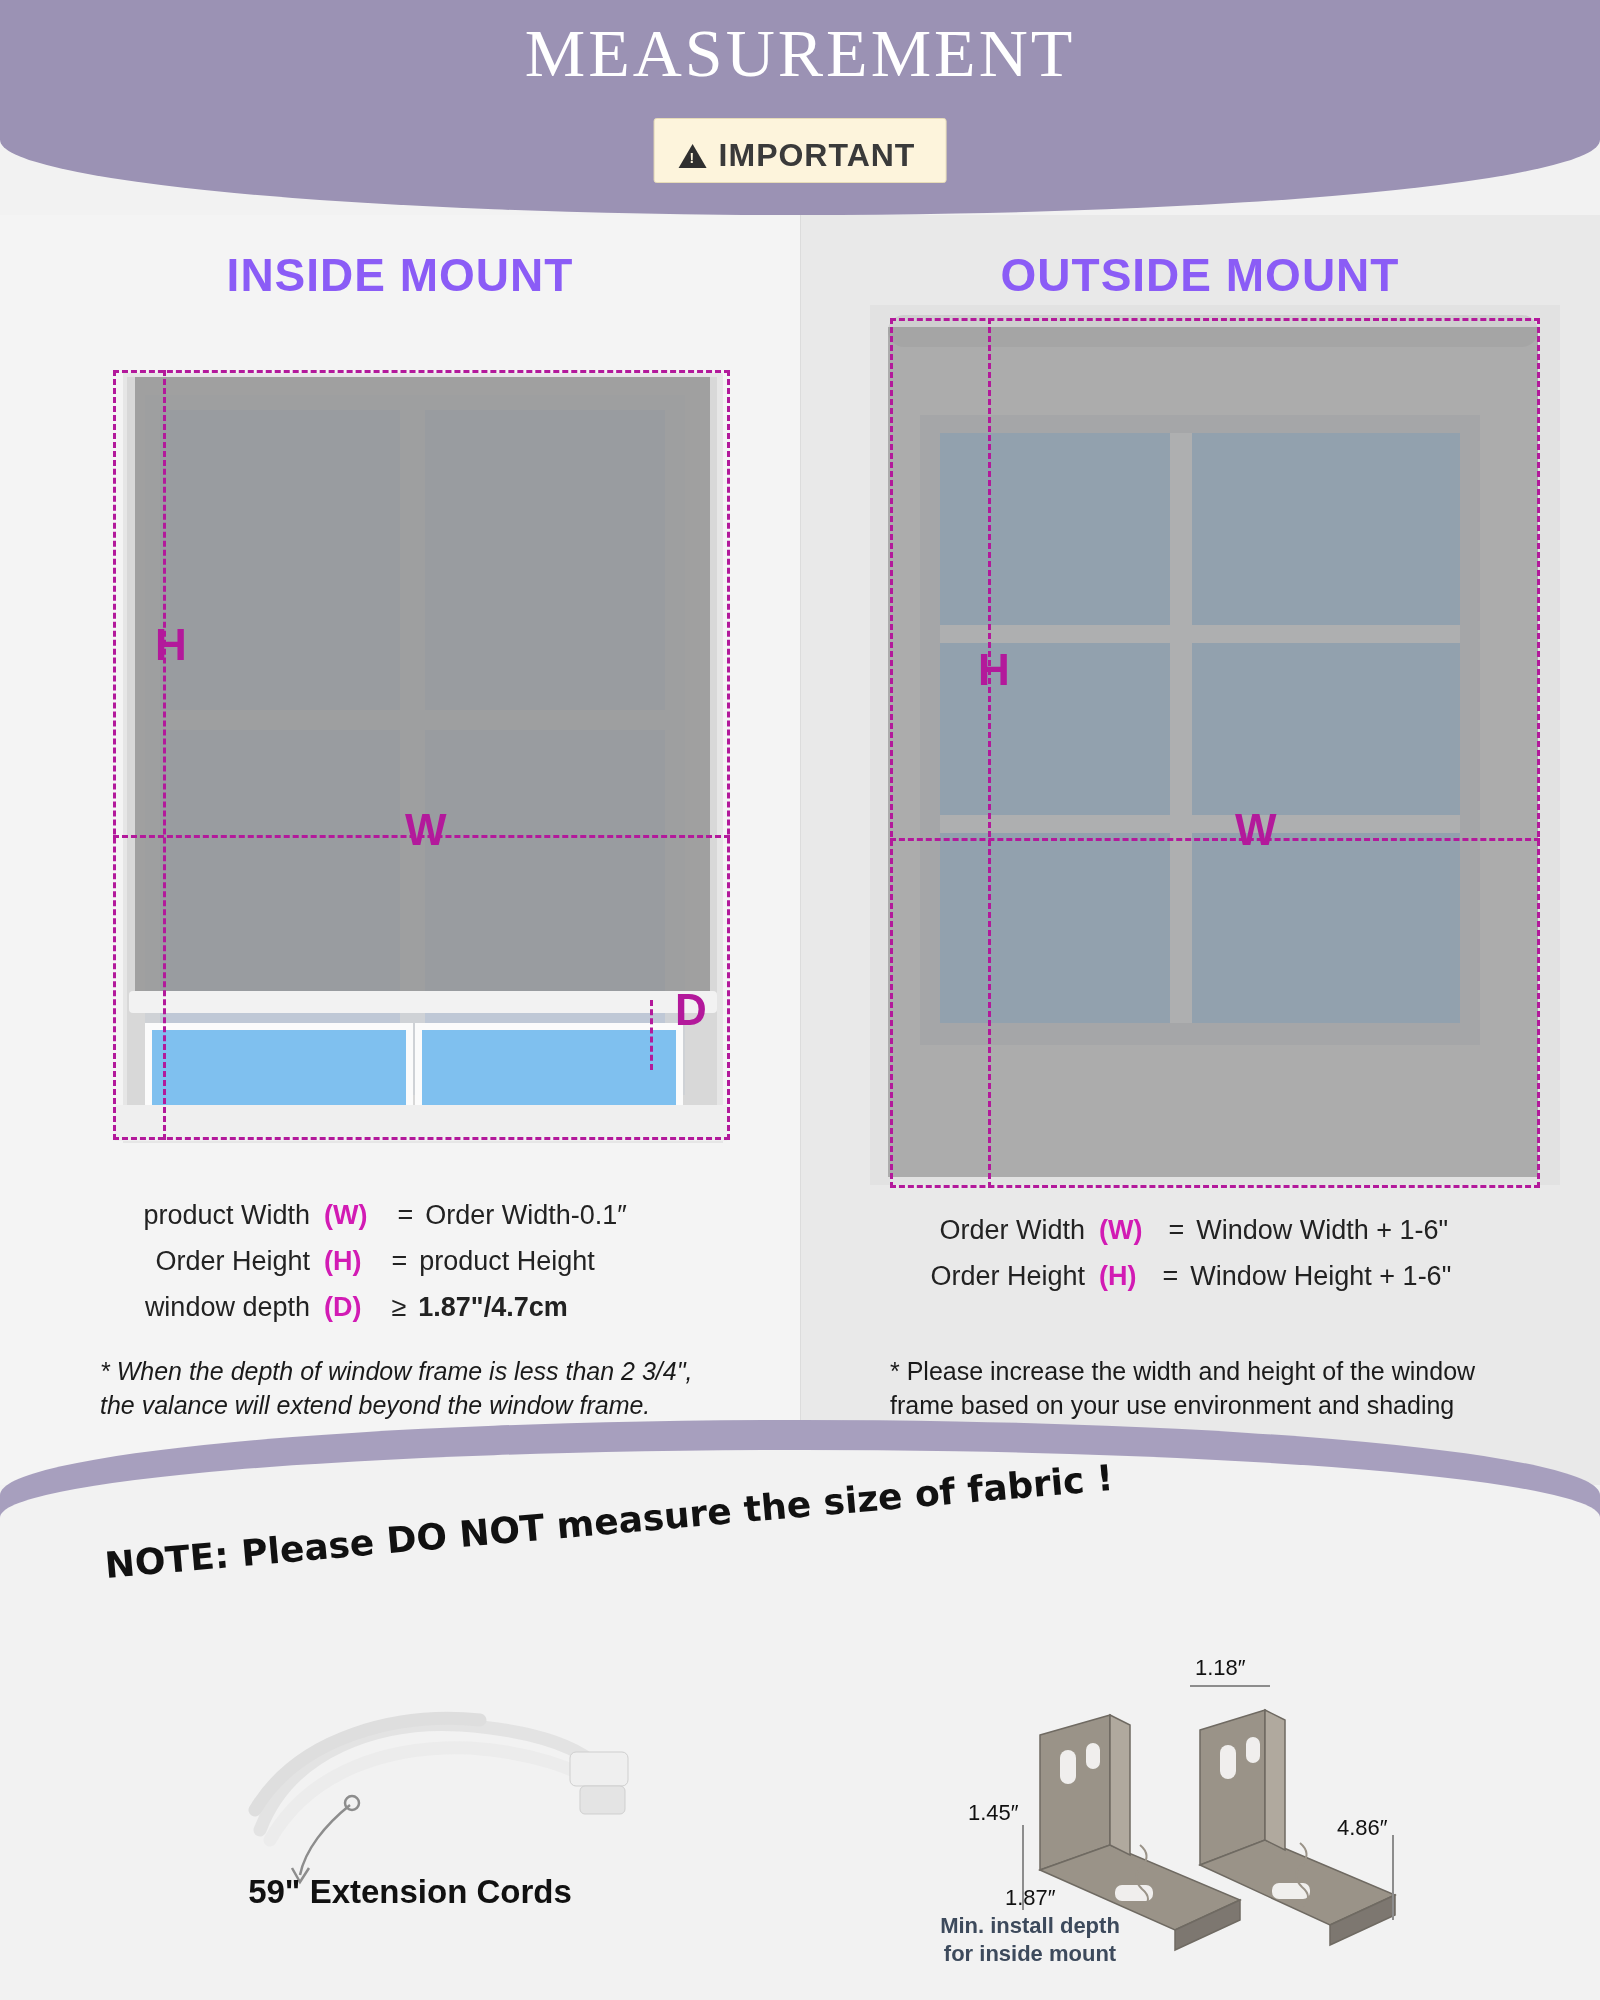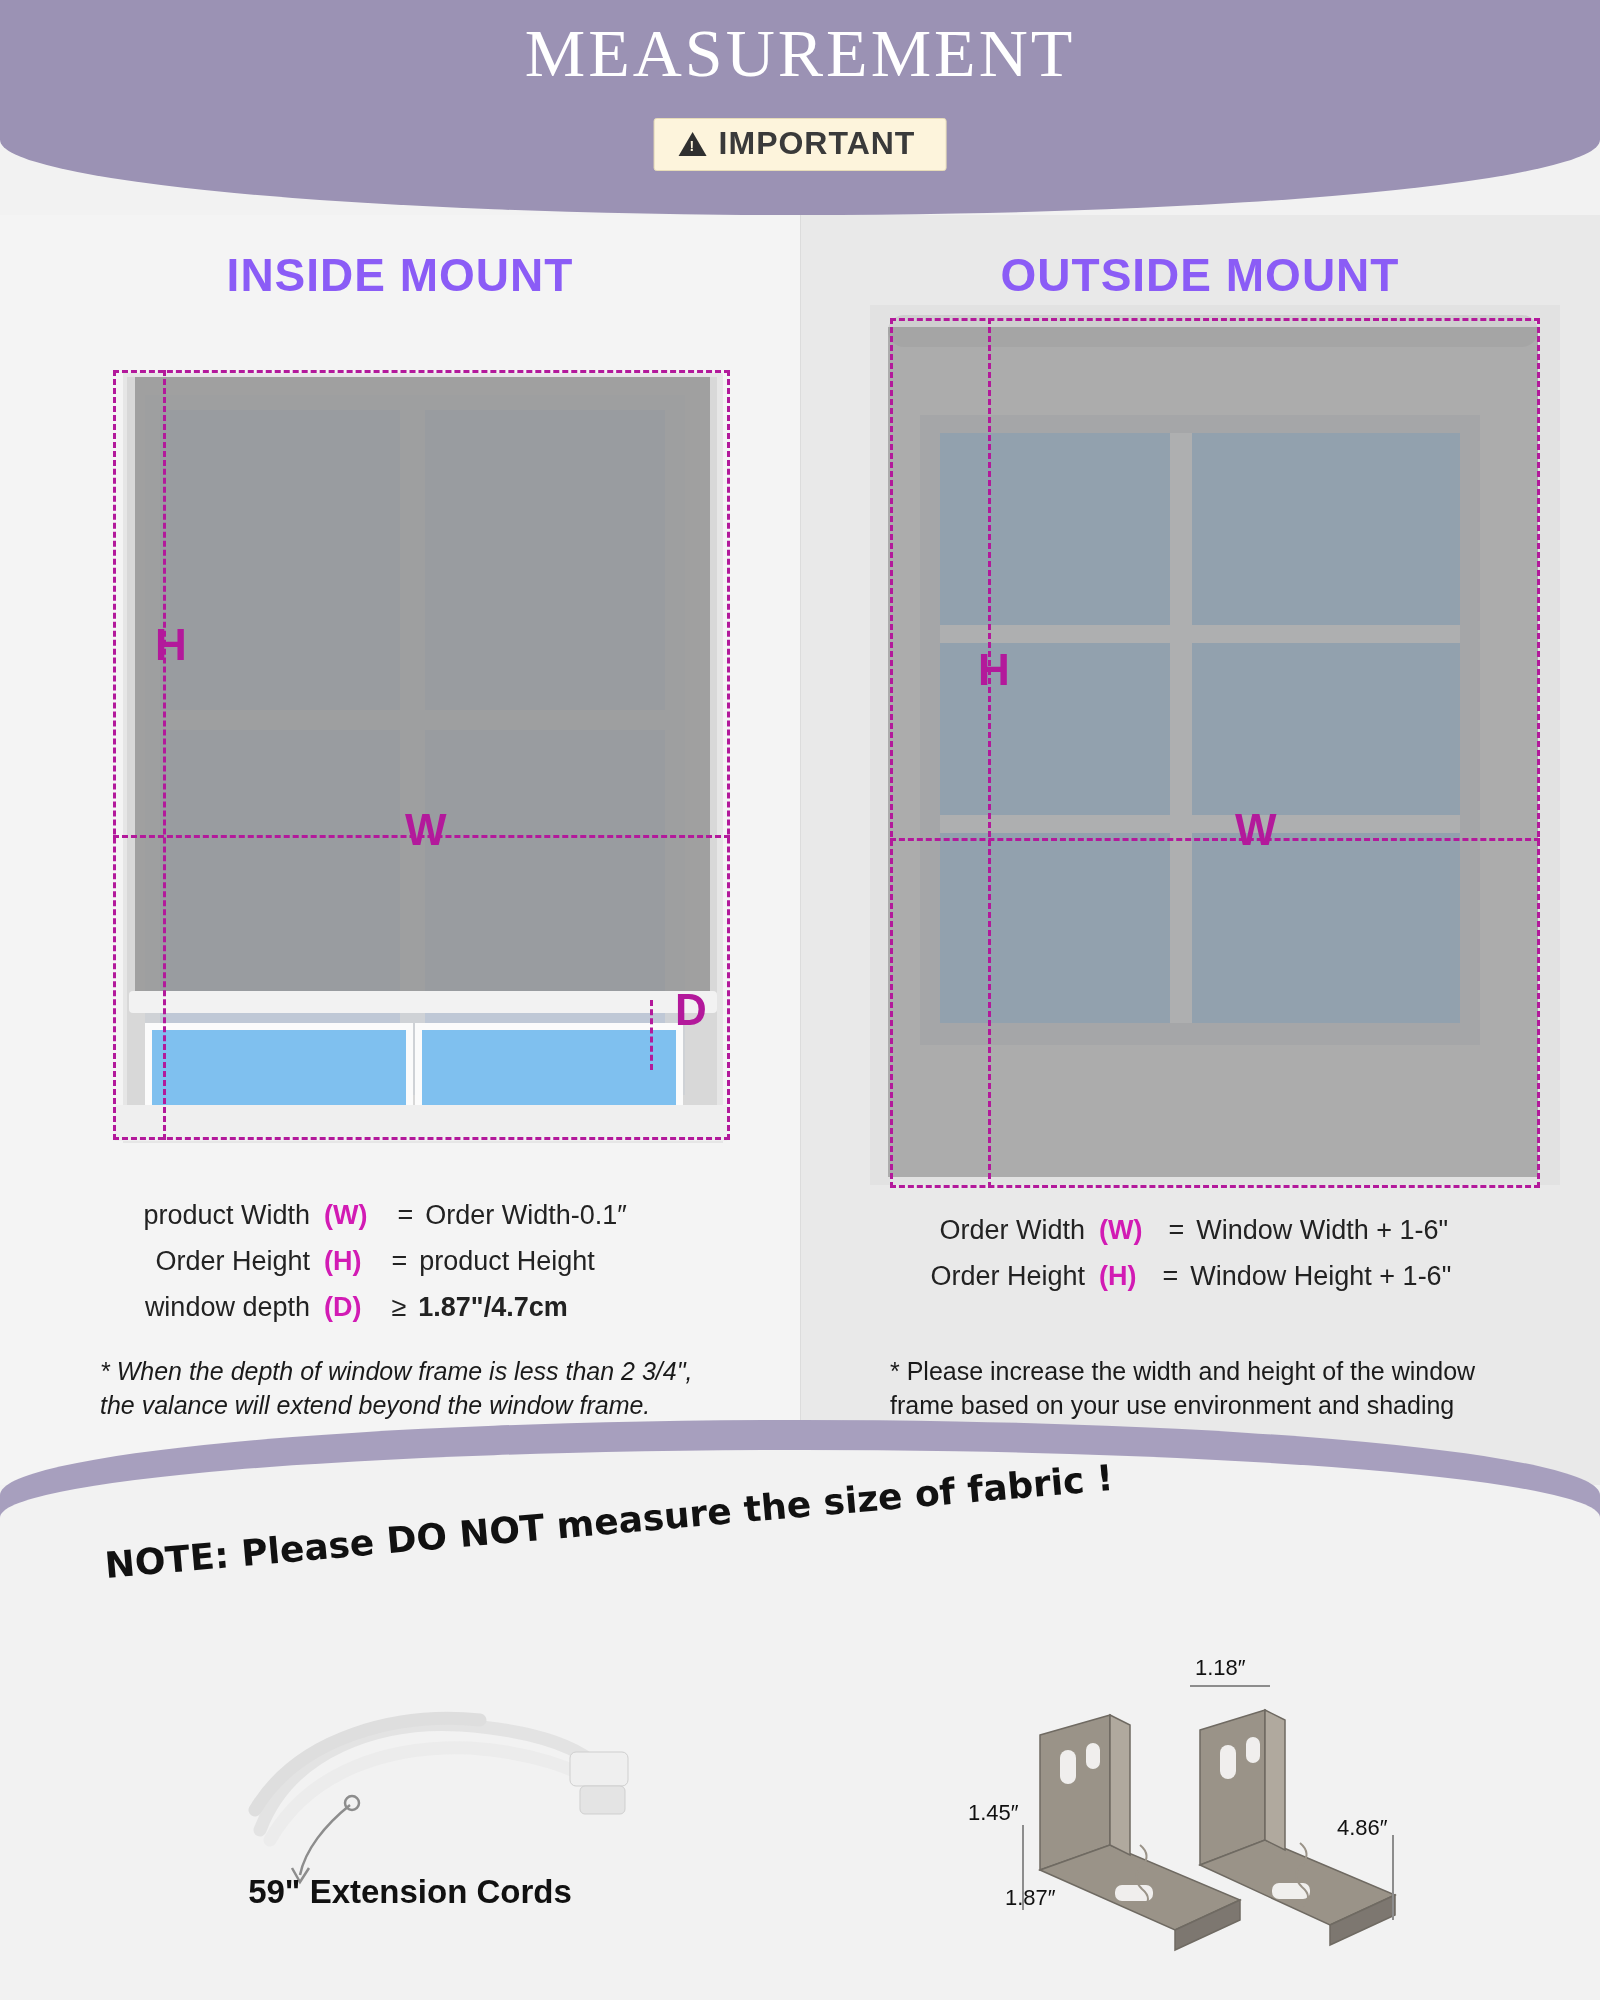--- a/index.html
+++ b/index.html
@@ -19,21 +19,21 @@
     overflow:hidden;
   }
   .header-title{
     position:absolute;left:0;top:14px;width:1600px;text-align:center;
     font-family:"Liberation Serif", serif;
     font-size:68px;letter-spacing:3px;color:#ffffff;
   }
   .important-badge{
     position:absolute;left:50%;transform:translateX(-50%);top:118px;
     background:#fdf4dc;border:1px solid #e7dcb8;
-    padding:6px 30px 8px 24px;border-radius:3px;
+    padding:18px 30px 8px 24px;border-radius:3px;
     display:flex;align-items:center;gap:12px;
     font-size:32px;font-weight:bold;color:#3a3a3a;letter-spacing:1px;
   }
   .warn-tri{
     width:0;height:0;border-left:14px solid transparent;border-right:14px solid transparent;
     border-bottom:24px solid #2f2f2f;position:relative;
   }
   .warn-tri:after{
     content:"!";position:absolute;left:-3px;top:6px;color:#fdf4dc;font-size:14px;font-weight:bold;
   }
@@ -248,16 +248,20 @@
     </g>
     <g stroke="#9a9388" stroke-width="2" fill="none">
       <path d="M140,150 q12,10 2,22 q-12,10 0,22 q12,10 0,20"></path>
       <path d="M300,148 q12,10 2,22 q-12,10 0,22 q12,10 0,20"></path>
     </g>
   </svg>
   <div class="bracket-dim" style="left:1195px;top:15px;">1.18″</div>
   <div class="bracket-dim" style="left:968px;top:160px;">1.45″</div>
   <div class="bracket-dim" style="left:1337px;top:175px;">4.86″</div>
   <div class="bracket-dim" style="left:1005px;top:245px;">1.87″</div>
+  <div class="bracket-note" style="left:845px;top:272px;width:370px;">
+    <div>Min. install depth</div>
+    <div>for inside mount</div>
+  </div>
   <div class="gray-arrow" style="left:1190px;top:45px;width:80px;"></div>
   <div class="gray-arrow" style="left:1022px;top:185px;width:2px;height:85px;background:#8d8d8d;"></div>
   <div class="gray-arrow" style="left:1392px;top:195px;width:2px;height:85px;background:#8d8d8d;"></div>
 </div>
 
 </body></html>

